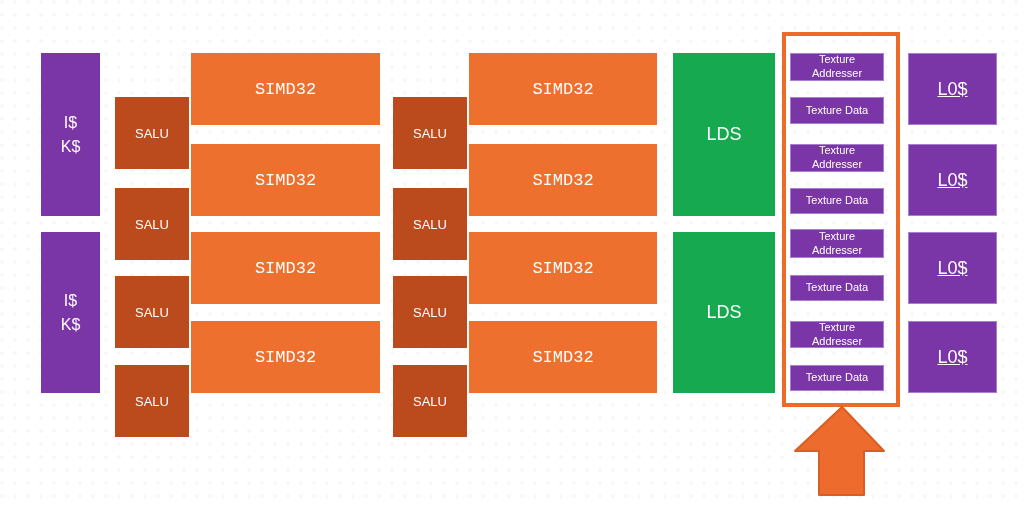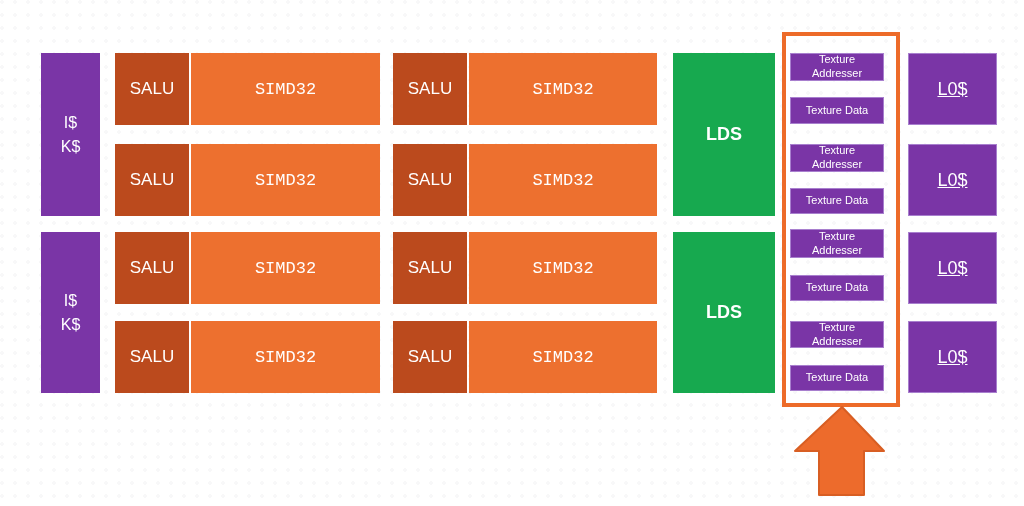--- a/index.html
+++ b/index.html
@@ -20,23 +20,23 @@
   .block {
     position: absolute;
     box-sizing: border-box;
     display: flex;
     align-items: center;
     justify-content: center;
     color: #ffffff;
     text-align: center;
   }
   .purple { background: #7A35A6; }
-  .salu   { background: #BB4A1D; font-size: 17px; }
+  .salu   { background: #BB4A1D; font-size: 13px; margin-top: 44px; }
   .simd   { background: #ED702F; font-size: 17px; font-family: Liberation Mono, monospace; }
-  .green  { background: #17A94F; font-size: 18px; font-weight: bold; }
+  .green  { background: #17A94F; font-size: 18px; }
 
   .cache {
     left: 41px; width: 59px;
     font-size: 16px; line-height: 1.45;
     flex-direction: column;
   }
   .cache1 { top: 53px;  height: 163px; }
   .cache2 { top: 232px; height: 161px; }
 
   .r1 { top: 53px;  height: 72px; }

